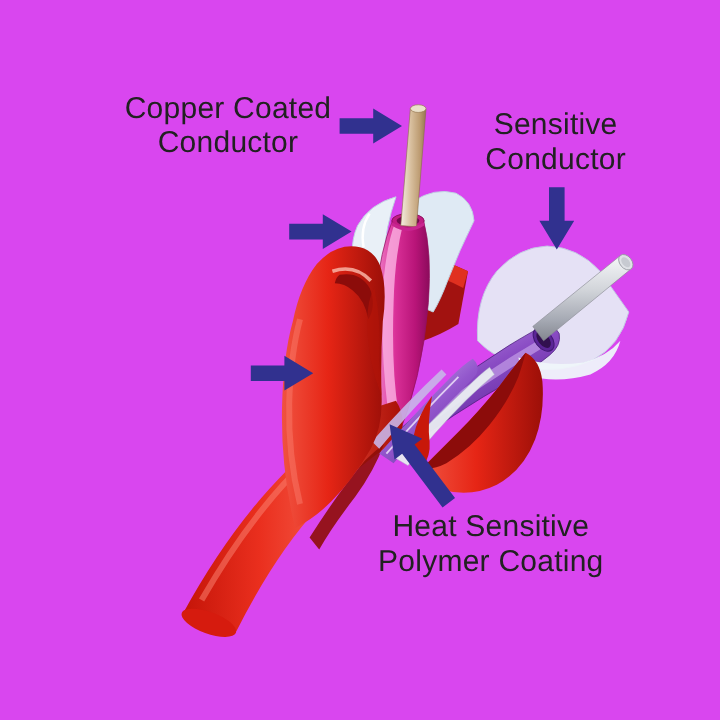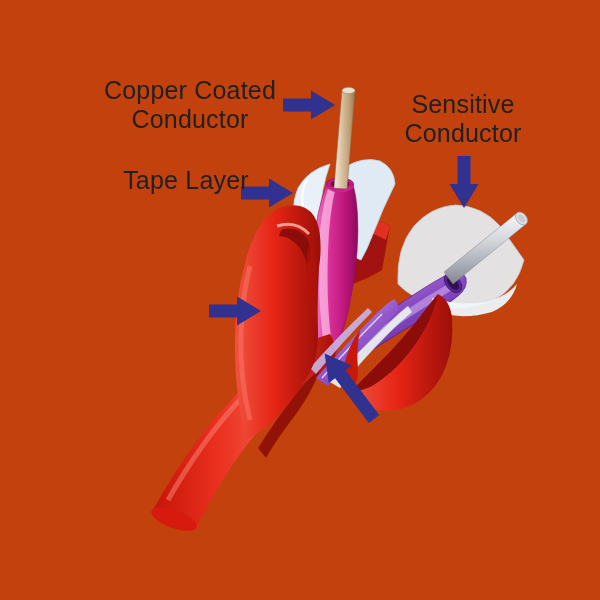--- a/index.html
+++ b/index.html
@@ -1,17 +1,17 @@
 <!DOCTYPE html>
 <html><head>
 <meta charset="utf-8">
 <style>
   html,body{margin:0;padding:0;background:#ffffff;}
   .screen{
-    position:relative;width:600px;height:600px;background:#c2410c;
+    position:relative;width:600px;height:600px;background:#d946ef;
     overflow:hidden;font-family:"Liberation Sans",sans-serif;
   }
   .diagram-svg{position:absolute;left:0;top:0;}
   .label{
     position:absolute;text-align:center;color:#212121;
     font-size:25px;line-height:29px;letter-spacing:0.2px;
   }
   .label span{display:block;white-space:nowrap;}
   .lbl-copper{left:78px;top:76px;width:224px;}
   .lbl-constantan{left:356px;top:90px;width:214px;}
@@ -148,16 +148,19 @@
 
   <div class="label lbl-copper">
     <span>Copper Coated</span>
     <span>Conductor</span>
   </div>
   <div class="label lbl-constantan">
     <span>Sensitive</span>
     <span>Conductor</span>
   </div>
   <div class="label lbl-tape">
-    <span>Tape Layer</span>
+  </div>
+  <div class="label lbl-heat">
+    <span>Heat Sensitive</span>
+    <span>Polymer Coating</span>
   </div>
 
 </div>
 
 </body></html>

